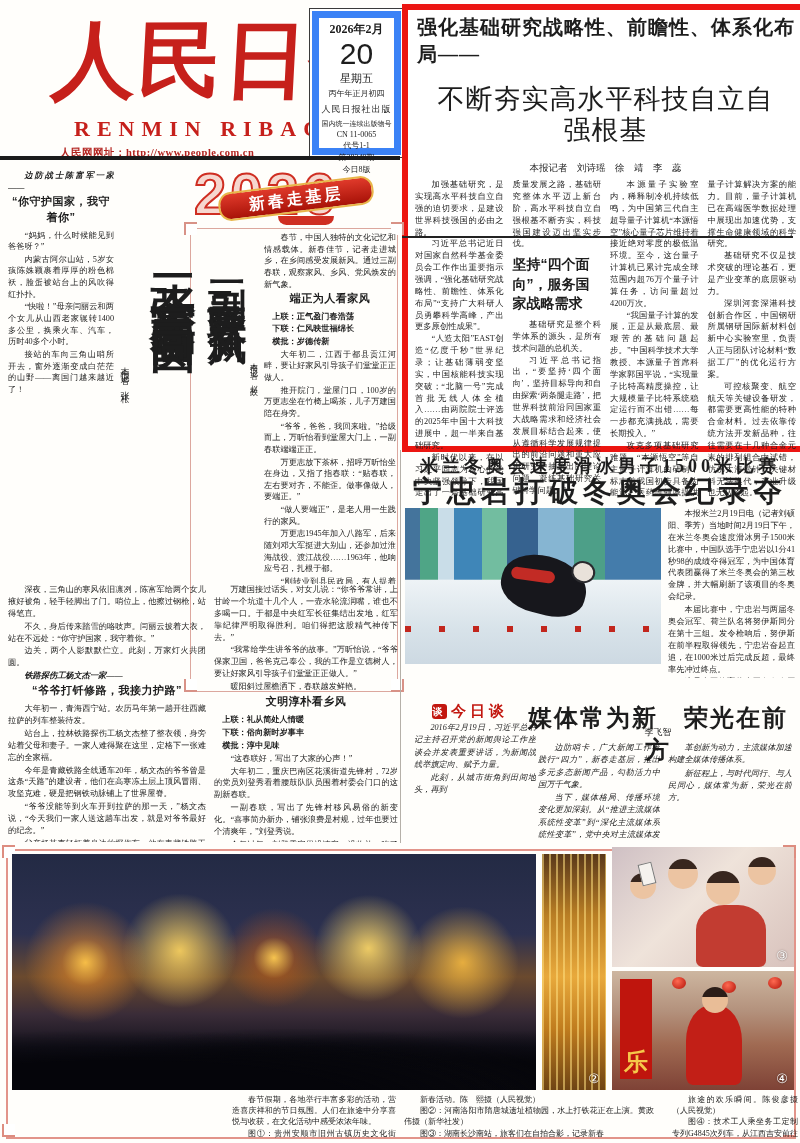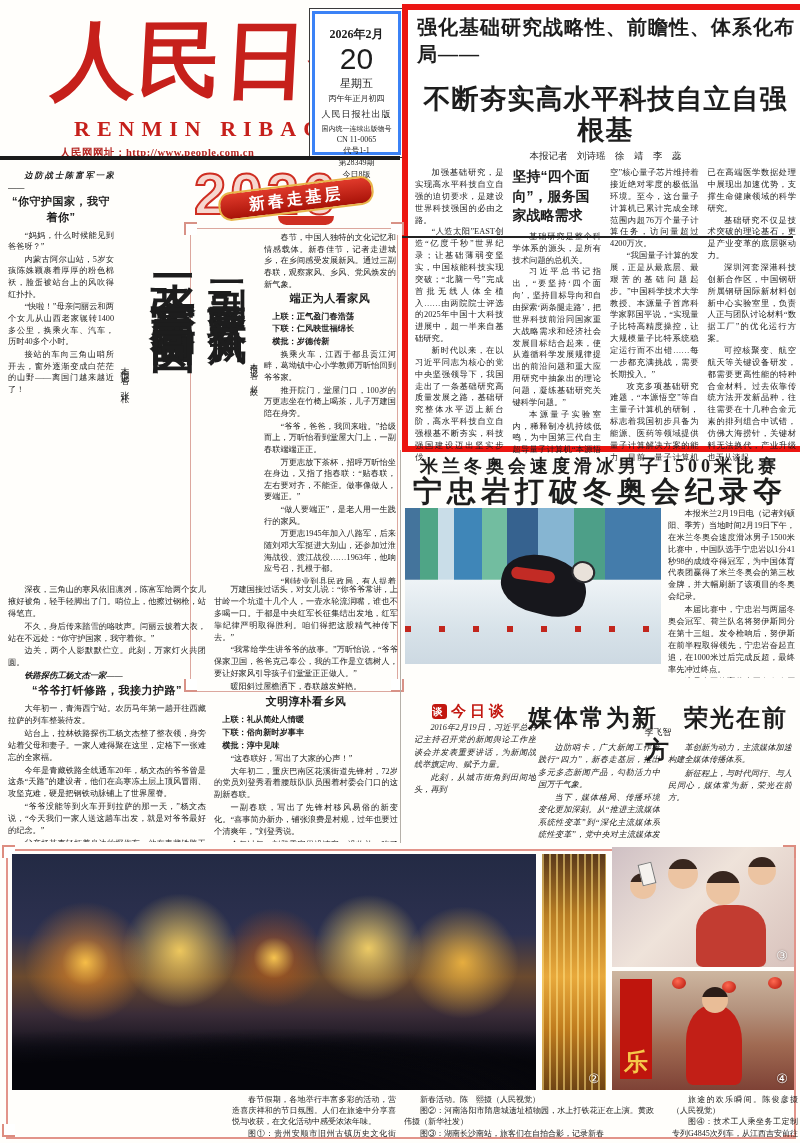--- a/index.html
+++ b/index.html
@@ -16,33 +16,33 @@
   .vhead{writing-mode:vertical-rl;font-weight:bold;line-height:1;overflow:hidden;
          font-family:"Liberation Sans","DejaVu Sans",sans-serif;}
   .vbyline{writing-mode:vertical-rl;font-size:9px;letter-spacing:3px;color:#222;overflow:hidden;}
   
   #calligraphy{left:52px;top:14px;font-size:84px;font-weight:bold;color:#c6201b;letter-spacing:2px;
                transform:skewX(-3deg);line-height:1.1;font-family:"DejaVu Serif",serif;}
   #romanized{left:74px;top:116px;font-size:22px;font-weight:bold;color:#c6201b;letter-spacing:7px;
              font-family:"Liberation Serif",serif;}
   #site-url{left:60px;top:146px;font-size:10.5px;font-weight:bold;color:#b3231f;letter-spacing:.5px;}
   #date-box{left:309px;top:8px;width:89px;height:144px;border:1px solid #3a3a3a;padding:2px;background:#fff;}
-  #date-box .inner{border:3px solid #3b82f6;height:100%;box-sizing:border-box;text-align:center;padding-top:12px;}
+  #date-box .inner{border:7px solid #3b82f6;height:100%;box-sizing:border-box;text-align:center;padding-top:3px;}
   #date-box .ym{font-size:12px;font-weight:bold;}
   #date-box .dd{font-size:30px;line-height:1.05;font-family:"Liberation Sans",sans-serif;}
   #date-box .wk{font-size:11px;font-weight:normal;margin-top:1px;}
   #date-box .ln{font-size:8px;margin-top:2px;}
   #date-box .pb{font-size:9px;margin-top:4px;letter-spacing:1px;}
   #date-box .sm{font-size:7px;margin-top:3px;}
   #date-box .s2{font-size:8px;margin-top:1px;}
   #mast-rule{left:0;top:156px;width:400px;height:4px;background:#1b1b1b;}
   
   #lead-box{left:402px;top:4px;width:381px;height:431px;border:6px solid #ec1510;background:#fff;padding:3px 7px 2px 7px;}
   #lead-kicker{font-size:20px;font-weight:bold;letter-spacing:1px;margin:1px 0 16px 2px;}
-  #lead-headline{font-size:27px;font-weight:bold;letter-spacing:1px;text-align:center;line-height:1.15;margin:4px;}
+  #lead-headline{font-size:27px;font-weight:normal;letter-spacing:1px;text-align:center;line-height:1.15;margin:16px;}
   #lead-byline{text-align:center;font-size:9.5px;margin:3px 0 4px 0;}
   #lead-body{column-count:4;column-gap:9px;font-size:8.3px;line-height:1.43;height:336px;overflow:hidden;text-align:justify;}
   #lead-body p{margin:0;text-indent:2em;}
   #lead-body h3{font-size:14px;line-height:1.4;margin:5px 0;text-align:left;font-family:"Liberation Sans",sans-serif;break-inside:avoid;}
   
   #feature{left:0;top:160px;width:400px;height:685px;}
   #logo{left:190px;top:6px;width:208px;height:62px;}
   #logo .yr{position:absolute;left:4px;top:-6px;font-size:58px;font-weight:bold;letter-spacing:4px;
             color:#f6d7cf;-webkit-text-stroke:2px #cf2e22;font-family:"Liberation Sans",sans-serif;}
   #logo .banner{position:absolute;left:28px;top:18px;width:152px;height:25px;border-radius:13px;
@@ -159,20 +159,21 @@
   </div>
   <div class="abs" id="mast-rule"></div>
 
   <div class="abs" id="lead-box">
     <div id="lead-kicker">强化基础研究战略性、前瞻性、体系化布局——</div>
     <h1 id="lead-headline" class="sans">不断夯实高水平科技自立自强根基</h1>
     <div id="lead-byline">本报记者　刘诗瑶　徐　靖　李　蕊</div>
     <div id="lead-body">
       <div>
           <p>加强基础研究，是实现高水平科技自立自强的迫切要求，是建设世界科技强国的必由之路。</p>
+          <p>习近平总书记近日对国家自然科学基金委员会工作作出重要指示强调，“强化基础研究战略性、前瞻性、体系化布局”“支持广大科研人员勇攀科学高峰，产出更多原创性成果”。</p>
           <p>“人造太阳”EAST创造“亿度千秒”世界纪录；让基础薄弱变坚实，中国核能科技实现突破；“北脑一号”完成首批无线人体全植入……由两院院士评选的2025年中国十大科技进展中，超一半来自基础研究。</p>
           <p>新时代以来，在以习近平同志为核心的党中央坚强领导下，我国走出了一条基础研究高质量发展之路，基础研究整体水平迈上新台阶，高水平科技自立自强根基不断夯实，科技强国建设迈出坚实步伐。</p>
         </div>
       <h3>坚持“四个面向”，服务国家战略需求</h3>
       <div>
           <p>基础研究是整个科学体系的源头，是所有技术问题的总机关。</p>
           <p>习近平总书记指出，“要坚持‘四个面向’，坚持目标导向和自由探索‘两条腿走路’，把世界科技前沿同国家重大战略需求和经济社会发展目标结合起来，使从遵循科学发展规律提出的前沿问题和重大应用研究中抽象出的理论问题，凝练基础研究关键科学问题。”</p>
           <p>本源量子实验室内，稀释制冷机持续低鸣，为中国第三代自主超导量子计算机“本源悟空”核心量子芯片维持着接近绝对零度的极低温环境。至今，这台量子计算机已累计完成全球范围内超76万个量子计算任务，访问量超过4200万次。</p>
           <p>“我国量子计算的发展，正是从最底层、最艰苦的基础问题起步。”中国科学技术大学教授、本源量子首席科学家郭国平说，“实现量子比特高精度操控，让大规模量子比特系统稳定运行而不出错……每一步都充满挑战，需要长期投入。”</p>
           <p>攻克多项基础研究难题，“本源悟空”等自主量子计算机的研制，标志着我国初步具备为能源、医药等领域提供量子计算解决方案的能力。目前，量子计算机已在高端医学数据处理中展现出加速优势，支撑生命健康领域的科学研究。</p>
@@ -218,21 +219,21 @@
       <div>
           <p>春节，中国人独特的文化记忆和情感载体。新春佳节，记者走进城乡，在乡间感受发展新风。通过三副春联，观察家风、乡风、党风焕发的新气象。</p>
         </div>
       <p class="qsub">端正为人看家风</p>
       <div class="couplet">
           <p>上联：正气盈门春浩荡</p>
           <p>下联：仁风映世福绵长</p>
           <p>横批：岁德传新</p>
         </div>
       <div>
-          <p>换乘火车，江西于都县贡江河畔，葛坳镇中心小学教师万昕怡回到爷爷家。</p>
+          <p>大年初二，江西于都县贡江河畔，要让好家风引导孩子们堂堂正正做人。</p>
           <p>推开院门，堂屋门口，100岁的万更志坐在竹椅上喝茶，儿子万建国陪在身旁。</p>
           <p>“爷爷，爸爸，我回来啦。”拾级而上，万昕怡看到堂屋大门上，一副春联端端正正。</p>
           <p>万更志放下茶杯，招呼万昕怡坐在身边，又指了指春联：“贴春联，左右要对齐，不能歪。做事像做人，要端正。”</p>
           <p>“做人要端正”，是老人用一生践行的家风。</p>
           <p>万更志1945年加入八路军，后来随刘邓大军挺进大别山，还参加过淮海战役、渡江战役……1963年，他响应号召，扎根于都。</p>
           <p>“刚转业到县民政局，有人提着东西找来，想在抚恤上被‘关照’。”万更志缓缓道，“我坚决不要。不该拿的，一个子儿都要不得。战场上纪律是命，和平年代，这根弦也不能松。”</p>
         </div>
     </div>
 
     <div class="abs jtext" id="colG">

